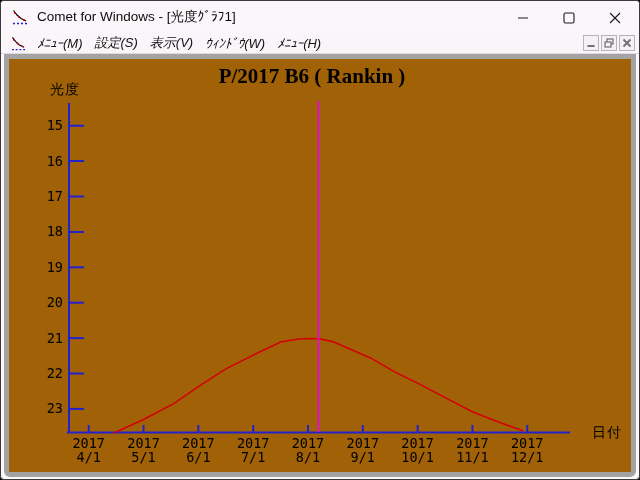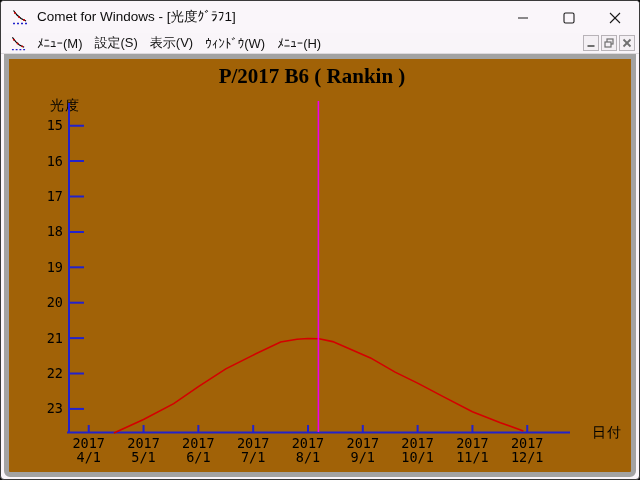--- a/index.html
+++ b/index.html
@@ -10,31 +10,31 @@
     overflow:hidden;font-family:"Liberation Sans","DejaVu Sans",sans-serif;
   }
   
   .titlebar{position:absolute;left:0;top:0;right:0;height:32px;background:#faf6fa;}
   .app-icon{position:absolute;left:11px;top:8px;width:16px;height:16px;}
   .title-text{position:absolute;left:36px;top:0;line-height:32px;font-size:13.5px;color:#0c0c0c;white-space:nowrap;}
   .win-controls{position:absolute;right:1px;top:1px;height:31px;display:flex;}
   .win-btn{width:46px;height:31px;display:flex;align-items:center;justify-content:center;background:transparent;border:0;padding:0;}
   .win-btn svg{display:block;}
   
-  .menubar{position:absolute;left:0;top:32px;right:0;height:21px;background:#f9f5f9;border-bottom:1px solid #dedade;}
+  .menubar{position:absolute;left:0;top:32px;right:0;height:21px;background:#f9f5f9;border-bottom:1px solid #dedade;font-style:italic;}
   .mdi-icon{position:absolute;left:10px;top:3px;width:15px;height:15px;}
   .menu-items{position:absolute;left:30px;top:0;height:20px;display:flex;align-items:center;}
   .menu-item{font-size:13px;color:#111;padding:0 6px;white-space:nowrap;cursor:default;}
   .mdi-controls{position:absolute;right:4px;top:2px;display:flex;gap:2px;}
   .mdi-btn{width:16px;height:16px;border:1px solid #b8b3b8;background:#f4f0f4;display:flex;align-items:center;justify-content:center;padding:0;}
   
   .client{position:absolute;left:3px;top:53px;right:3px;bottom:2px;background:#a16207;border:5px solid #a3a3a3;border-radius:0 0 6px 6px;}
   .chart-title{position:absolute;left:0;right:16px;top:5px;text-align:center;
     font-family:"Liberation Serif","DejaVu Serif",serif;font-weight:bold;font-size:21px;color:#000;}
-  .axis-ylabel{position:absolute;left:41px;top:22px;font-size:14px;color:#000;letter-spacing:1px;margin-top:16px;}
+  .axis-ylabel{position:absolute;left:41px;top:22px;font-size:14px;color:#000;letter-spacing:1px;}
   .axis-xlabel{position:absolute;left:563px;top:365px;font-size:14px;color:#000;letter-spacing:1px;margin-left:20px;}
   #plot{position:absolute;left:0;top:0;}
   .ticklbl{font-family:"DejaVu Sans Mono","Liberation Mono",monospace;font-size:13.5px;fill:#000;}
 </style>
 </head>
 <body>
 
 <div class="window">
 
   <div class="titlebar">

